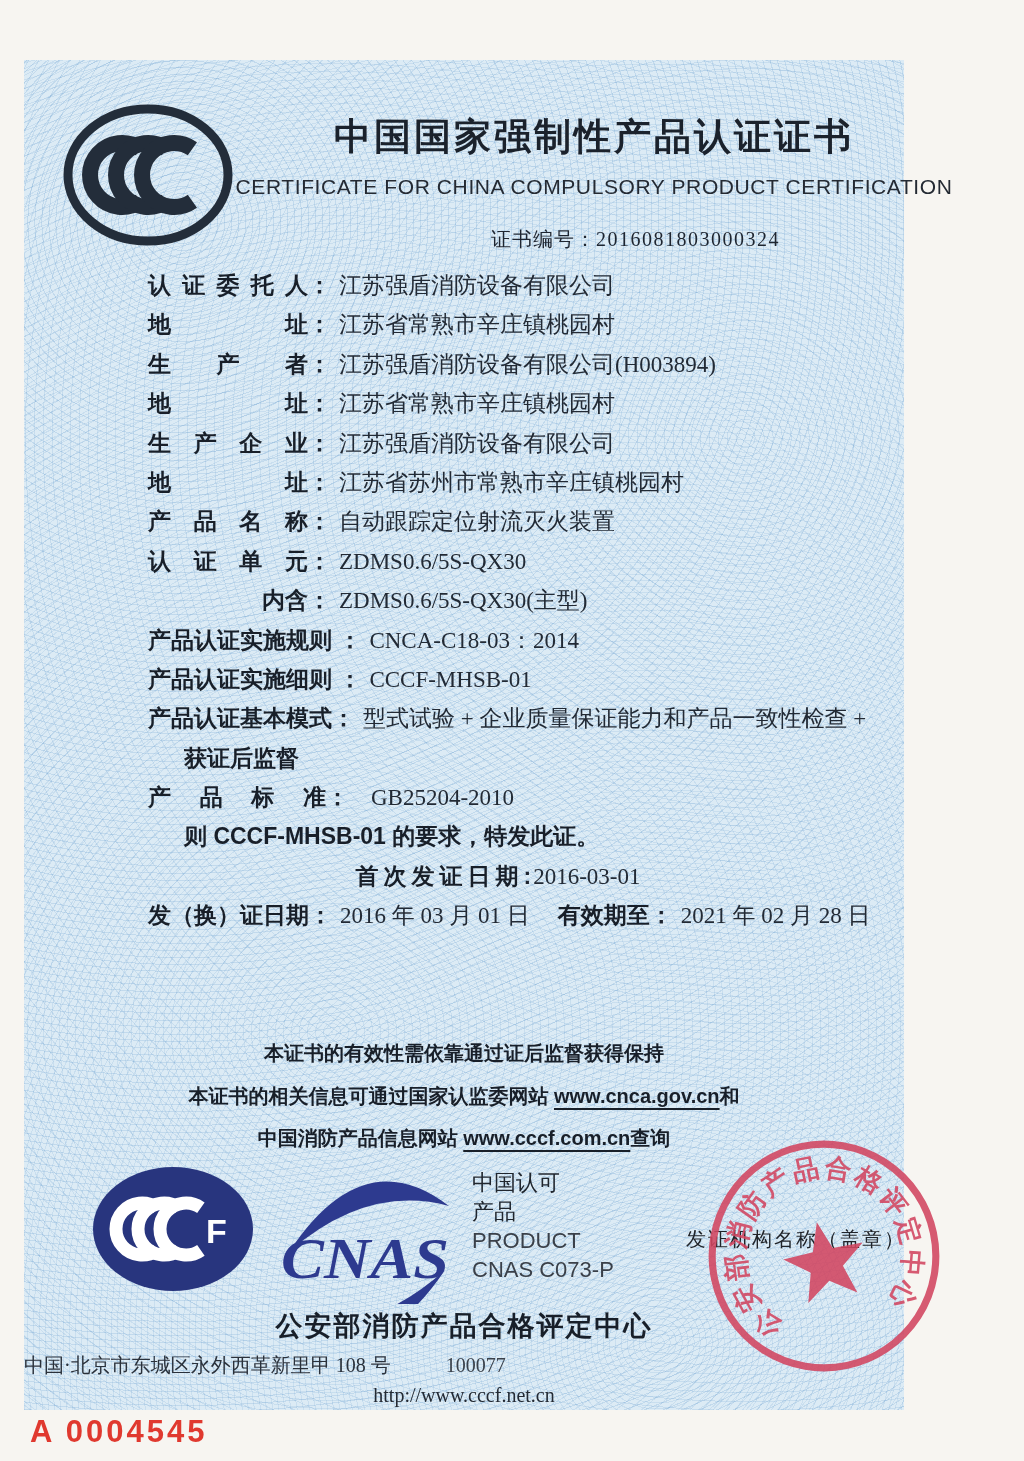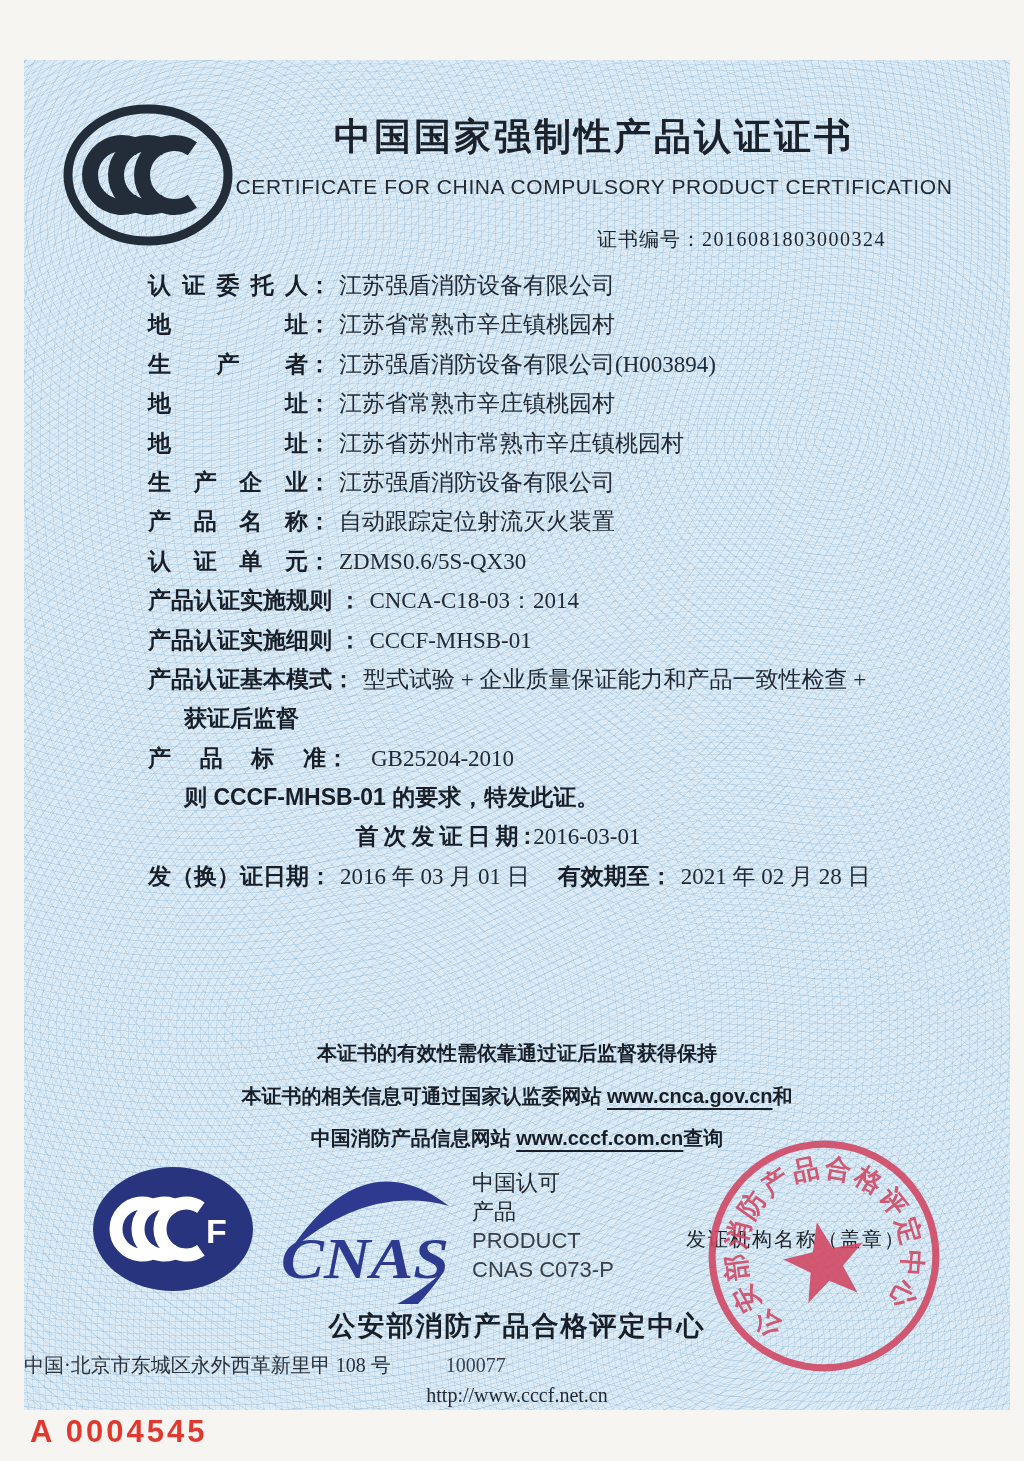--- a/index.html
+++ b/index.html
@@ -4,21 +4,21 @@
 <style>
   html,body{margin:0;padding:0;}
   body{background:#e9e7e3;}
   .page{
     position:relative;width:1024px;height:1461px;margin:0 auto;
     background:#f7f5f1;overflow:hidden;
     font-family:"Liberation Serif","DejaVu Serif",serif;color:#1e2530;
   }
   
   .cert{
-    position:absolute;left:24px;top:60px;width:986px;height:1350px;
+    position:absolute;left:24px;top:60px;width:880px;height:1350px;
     background-color:#dcebf5;
     background-image:
       repeating-radial-gradient(circle at 18% 12%, rgba(100,155,205,.22) 0 1px, transparent 1px 7px),
       repeating-radial-gradient(circle at 82% 28%, rgba(100,155,205,.18) 0 1px, transparent 1px 9px),
       repeating-radial-gradient(circle at 35% 72%, rgba(100,155,205,.16) 0 1px, transparent 1px 8px),
       repeating-radial-gradient(circle at 72% 95%, rgba(100,155,205,.16) 0 1px, transparent 1px 6px);
   }
   
   .ccc-logo{position:absolute;left:34px;top:36px;width:180px;height:158px;}
   .hdr{position:absolute;left:210px;top:52px;width:720px;text-align:center;}
@@ -114,24 +114,25 @@
       <div class="subtitle">CERTIFICATE FOR CHINA COMPULSORY PRODUCT CERTIFICATION</div>
     </div>
 
     <div class="cert-no"><span>证书编号：</span><span class="num">2016081803000324</span></div>
 
     <div class="body-block">
       <div class="row"><span class="lbl">认证委托人</span><span class="sep">：</span><span class="val">江苏强盾消防设备有限公司</span></div>
       <div class="row"><span class="lbl">地址</span><span class="sep">：</span><span class="val">江苏省常熟市辛庄镇桃园村</span></div>
       <div class="row"><span class="lbl">生产者</span><span class="sep">：</span><span class="val">江苏强盾消防设备有限公司(H003894)</span></div>
       <div class="row"><span class="lbl">地址</span><span class="sep">：</span><span class="val">江苏省常熟市辛庄镇桃园村</span></div>
+      <div class="row"><span class="lbl">生产企业</span><span class="sep">：</span><span class="val">江苏强盾消防设备有限公司</span></div>
       <div class="row"><span class="lbl">地址</span><span class="sep">：</span><span class="val">江苏省苏州市常熟市辛庄镇桃园村</span></div>
-      <div class="row"><span class="lbl">生产企业</span><span class="sep">：</span><span class="val">江苏强盾消防设备有限公司</span></div>
       <div class="row"><span class="lbl">产品名称</span><span class="sep">：</span><span class="val">自动跟踪定位射流灭火装置</span></div>
       <div class="row"><span class="lbl">认证单元</span><span class="sep">：</span><span class="val">ZDMS0.6/5S-QX30</span></div>
+      <div class="row"><span class="lbl-right">内含</span><span class="sep">：</span><span class="val">ZDMS0.6/5S-QX30(主型)</span></div>
       <div class="row"><span class="lbl-long">产品认证实施规则</span><span class="sep"> ：</span><span class="val">CNCA-C18-03：2014</span></div>
       <div class="row"><span class="lbl-long">产品认证实施细则</span><span class="sep"> ：</span><span class="val">CCCF-MHSB-01</span></div>
       <div class="row"><span class="lbl-long">产品认证基本模式</span><span class="sep">：</span><span class="val">型式试验 + 企业质量保证能力和产品一致性检查 +</span></div>
       <div class="row plain">获证后监督</div>
       <div class="row"><span class="lbl" style="width:178px">产品标准</span><span class="sep">：</span><span class="val" style="margin-left:22px">GB25204-2010</span></div>
       <div class="row plain">则 CCCF-MHSB-01 的要求，特发此证。</div>
       <div class="row row-center"><span class="lbl-long sp-label">首次发证日期</span><span class="sep">:</span><span class="val" style="margin-left:2px">2016-03-01</span></div>
       <div class="row"><span class="lbl-long">发（换）证日期</span><span class="sep">：</span><span class="val">2016 年 03 月 01 日</span><span class="gap28"></span><span class="lbl-long">有效期至</span><span class="sep">：</span><span class="val">2021 年 02 月 28 日</span></div>
     </div>
 

